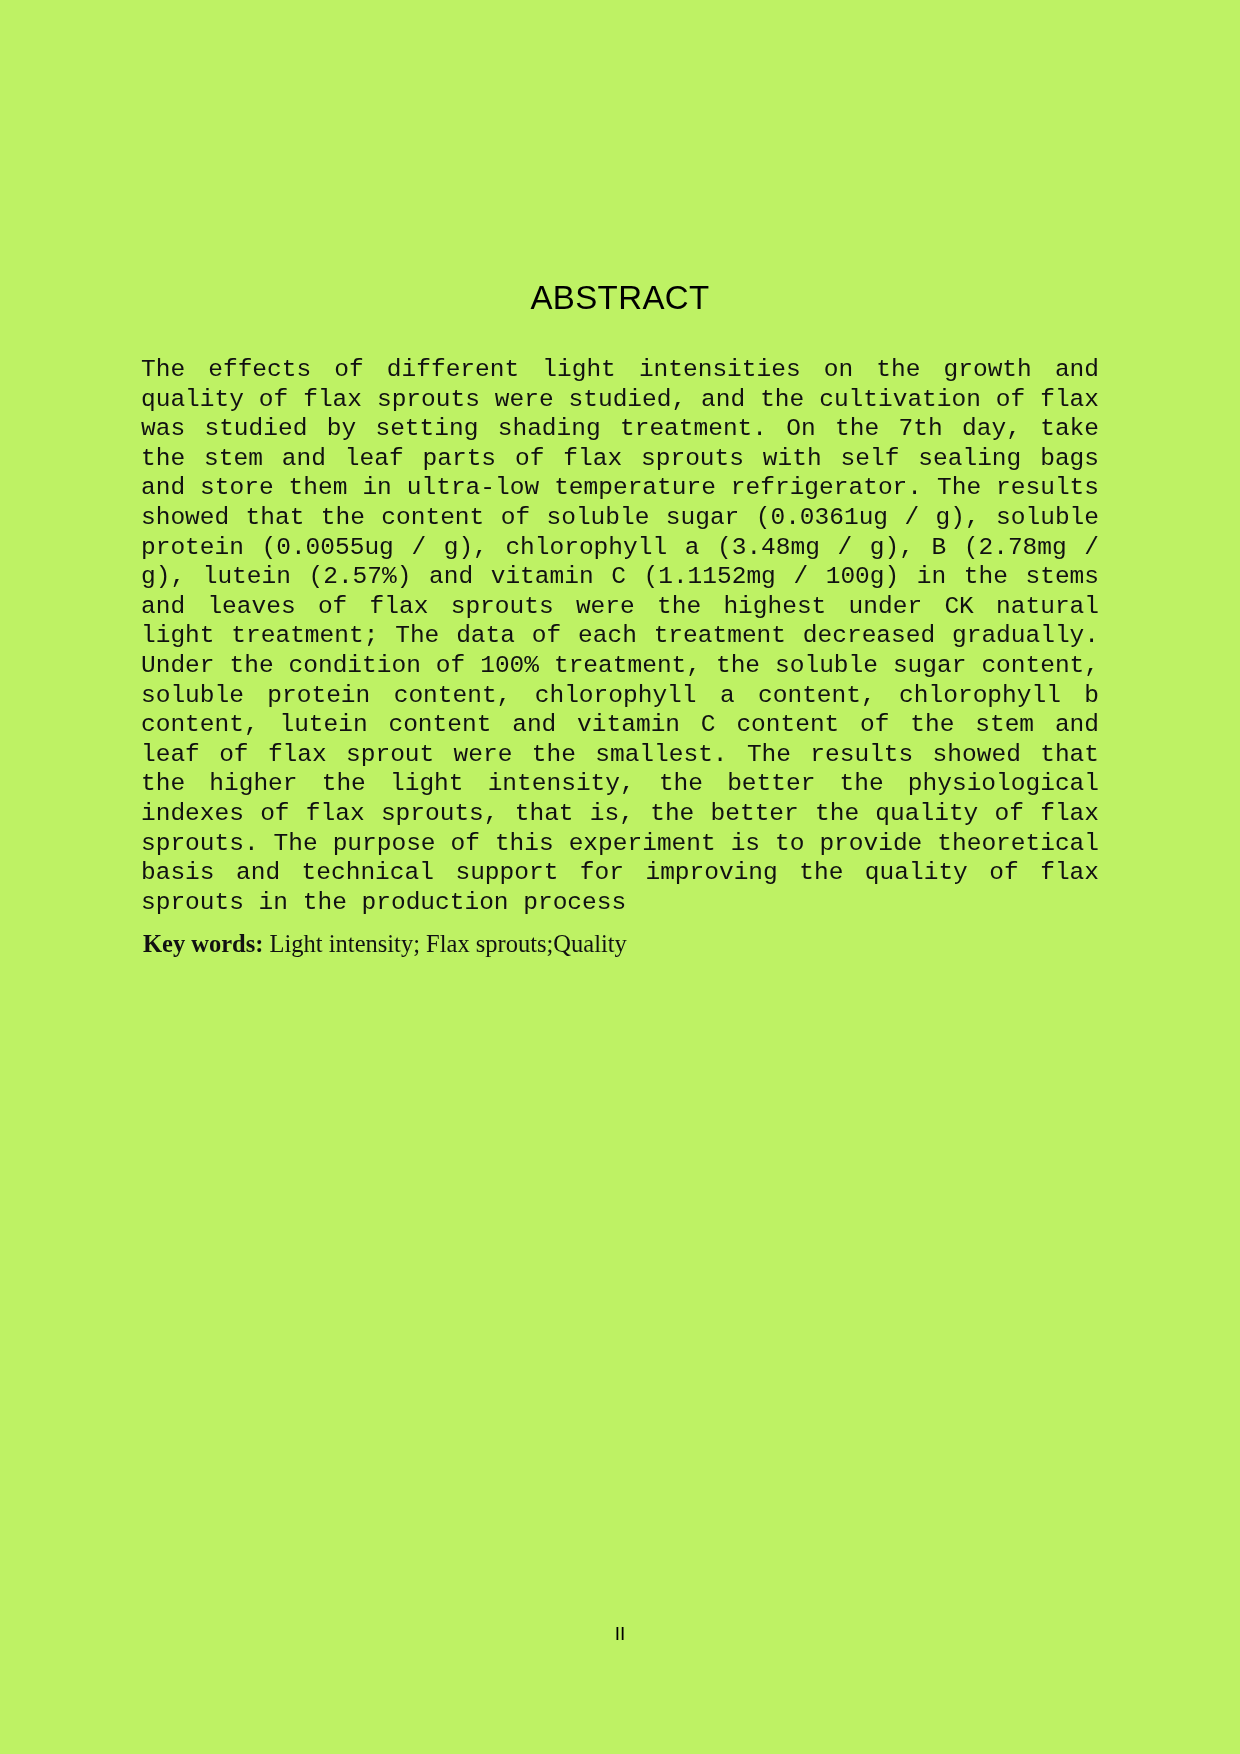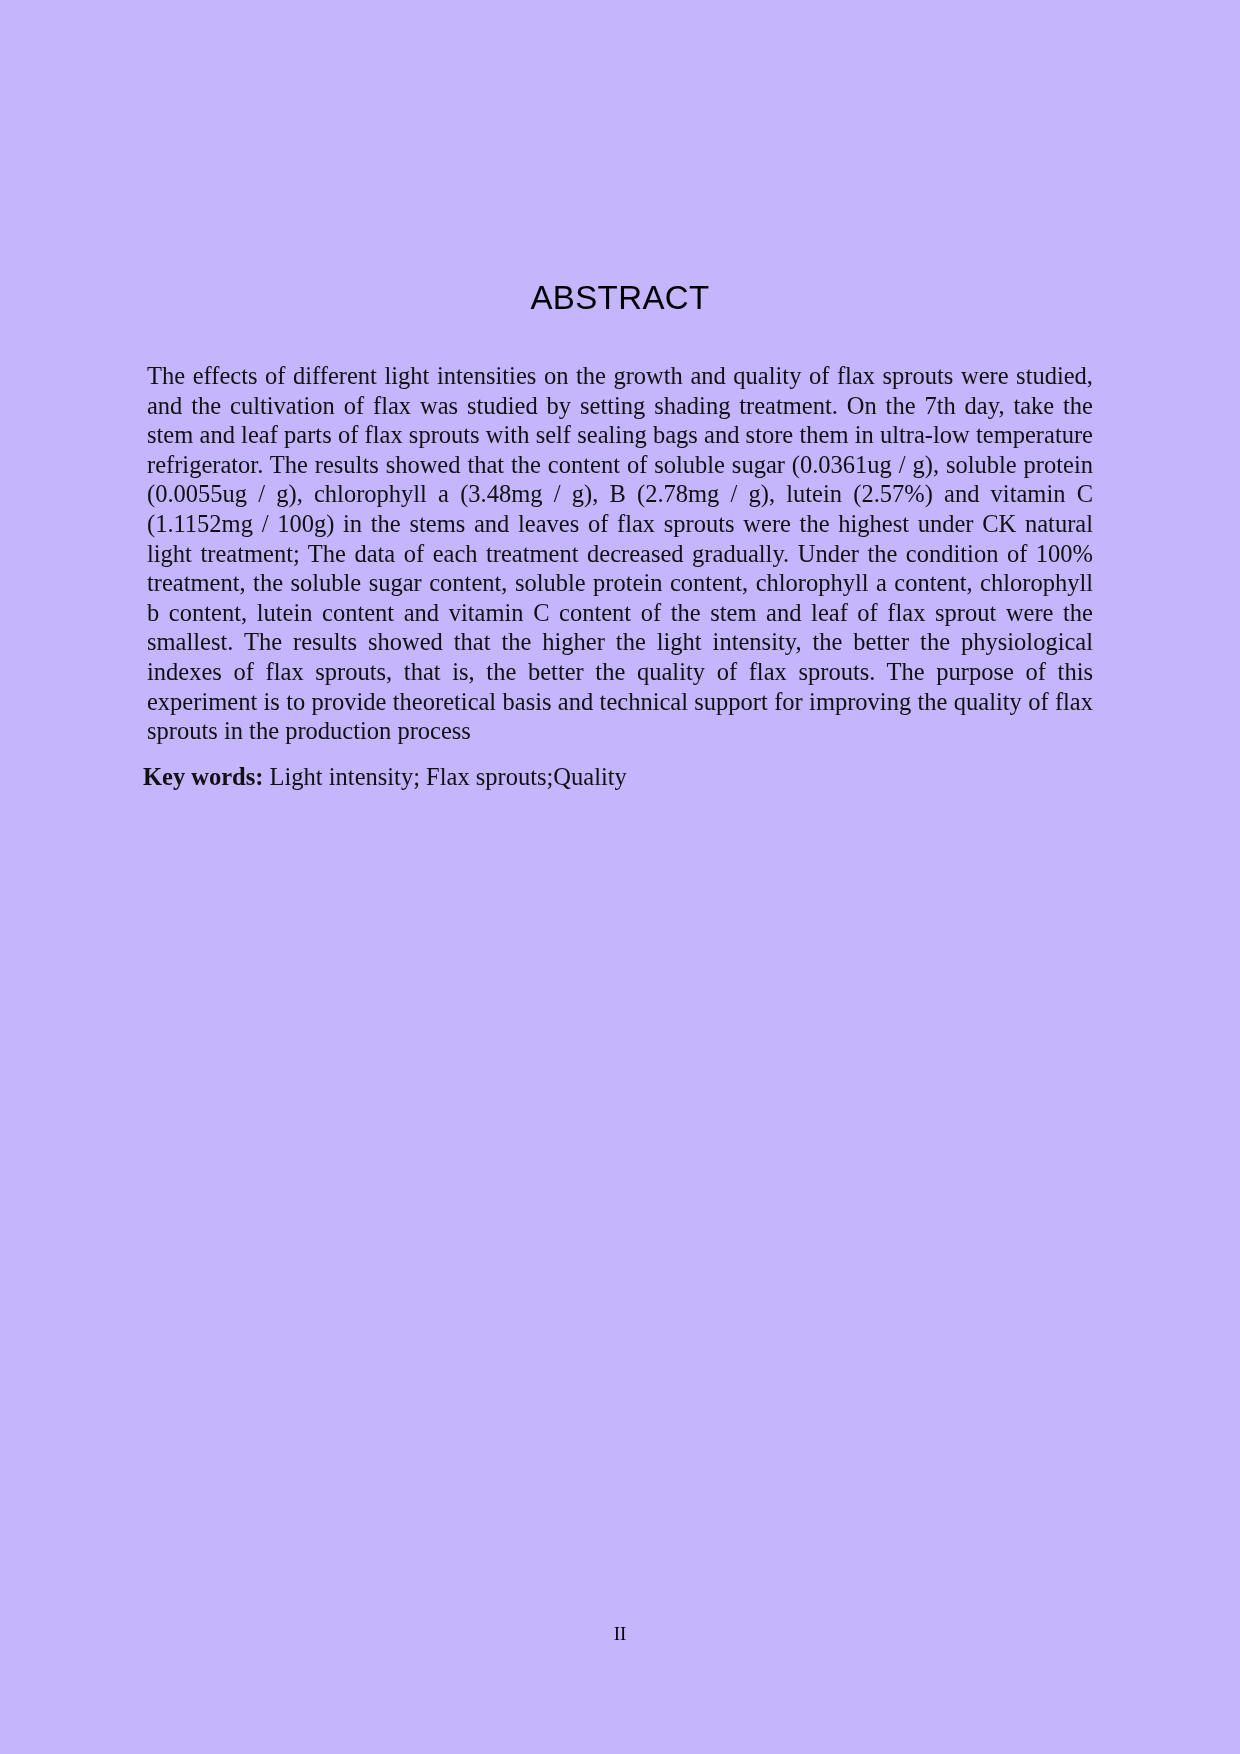--- a/index.html
+++ b/index.html
@@ -4,21 +4,21 @@
 <style>
   html, body {
     margin: 0;
     padding: 0;
     background: #ffffff;
   }
   .page {
     position: relative;
     width: 1240px;
     height: 1754px;
-    background: #c4b5fd;
+    background: #bef264;
     overflow: hidden;
     box-sizing: border-box;
   }
   .abstract-title {
     position: absolute;
     left: 0;
     top: 257px;
     width: 1240px;
     text-align: center;
     font-family: "Liberation Sans", sans-serif;
@@ -33,38 +33,39 @@
     top: 345px;
     width: 978px;
     font-family: "Liberation Serif", serif;
     font-size: 24.5px;
     line-height: 29.6px;
     color: #111111;
     text-align: justify;
     text-justify: inter-word;
   }
   .abstract-paragraph {
-    margin: 16px;
+    margin: 10px;
     text-align: justify;
     text-justify: inter-word;
+    font-family: Liberation Mono, monospace;
   }
   .keywords-line {
     margin: 12px;
     text-align: left;
   }
   .keywords-label {
     font-weight: bold;
   }
   .page-number {
     position: absolute;
     left: 0;
     top: 1623px;
     width: 1240px;
     text-align: center;
-    font-family: Liberation Serif, serif;
+    font-family: Liberation Sans, sans-serif;
     font-size: 19px;
     color: #000000;
   }
 </style>
 </head>
 <body>
 
 <div class="page">
 
   <h1 class="abstract-title">ABSTRACT</h1>

